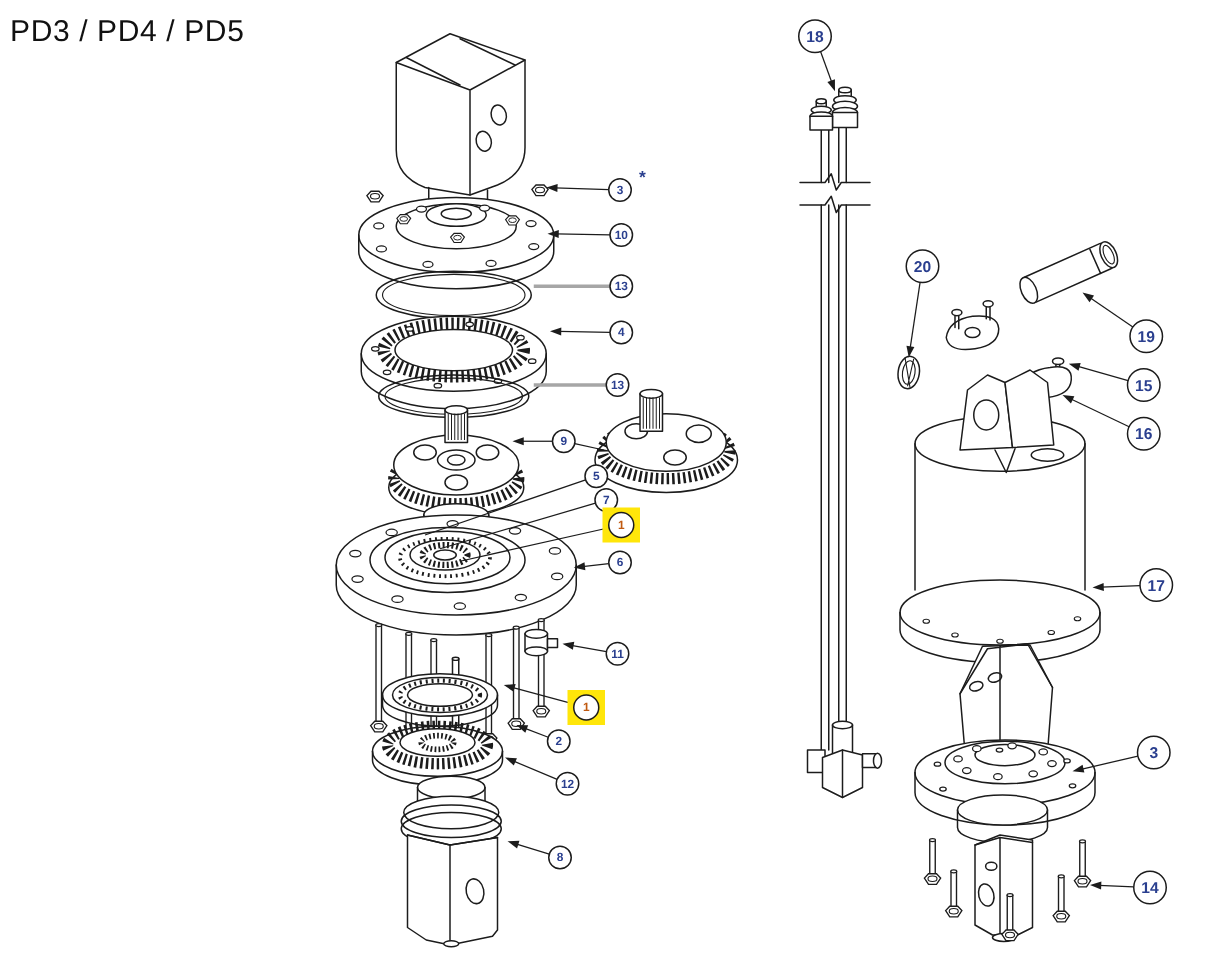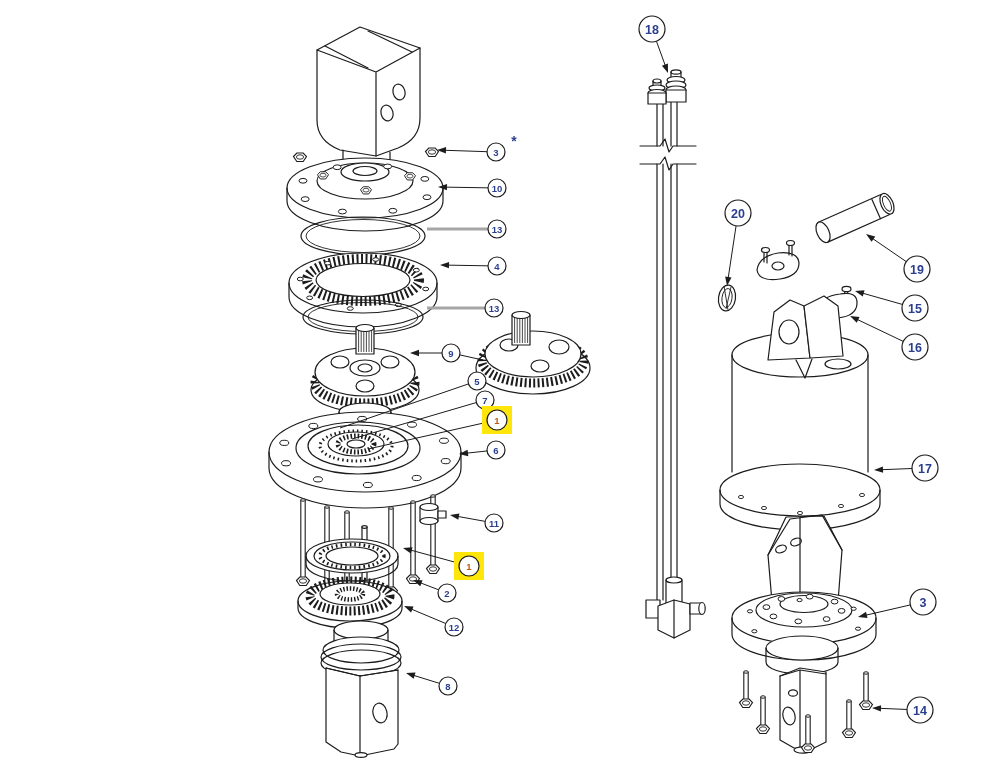--- a/index.html
+++ b/index.html
@@ -9,20 +9,21 @@
   svg{position:absolute;left:0;top:0;}
   .ln{stroke:#1c1c1c;stroke-width:1.2;fill:none;stroke-linejoin:round;stroke-linecap:round;}
   .lnw{stroke:#1c1c1c;stroke-width:1.2;fill:#ffffff;stroke-linejoin:round;}
   .thin{stroke:#1c1c1c;stroke-width:0.9;fill:none;}
   .teeth{fill:none;stroke:#1c1c1c;}
 </style>
 </head>
 <body>
 
 <div id="page">
+  <div id="title">PD3 / PD4 / PD5</div>
 
   <svg width="983" height="762" viewBox="0 0 983 762">
     <defs>
       <g id="nut">
         <polygon points="-6.5,-1.5 -3.2,-5 3.2,-5 6.5,-1.5 3.2,3.5 -3.2,3.5" fill="#fff" stroke="#1c1c1c" stroke-width="1.1"></polygon>
         <ellipse cx="0" cy="-1" rx="3.6" ry="2.2" fill="none" stroke="#1c1c1c" stroke-width="0.9"></ellipse>
       </g>
     </defs>
 
     <g>

